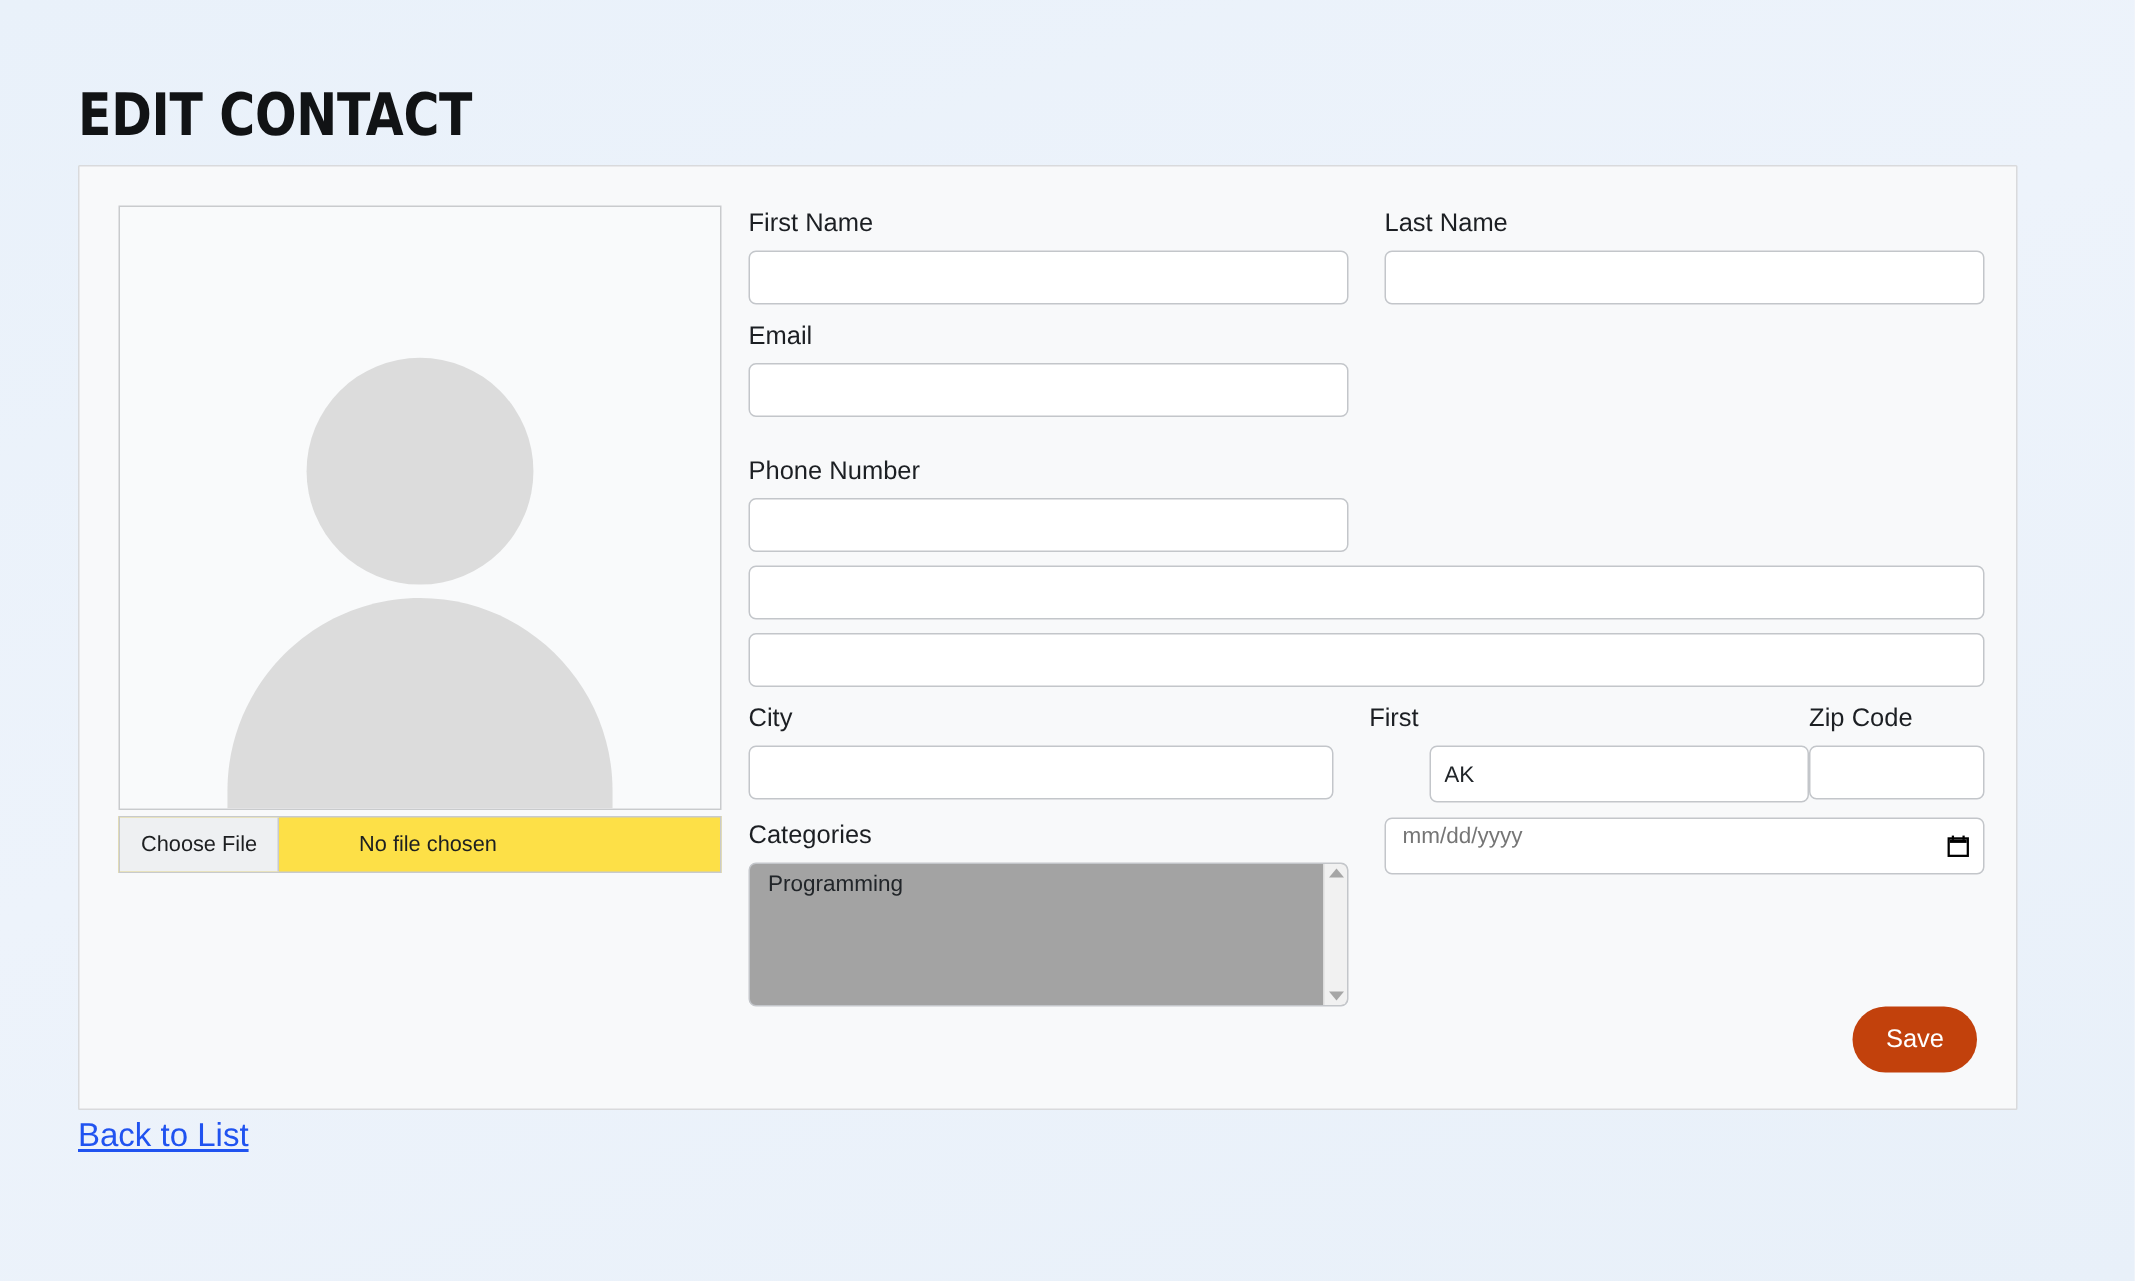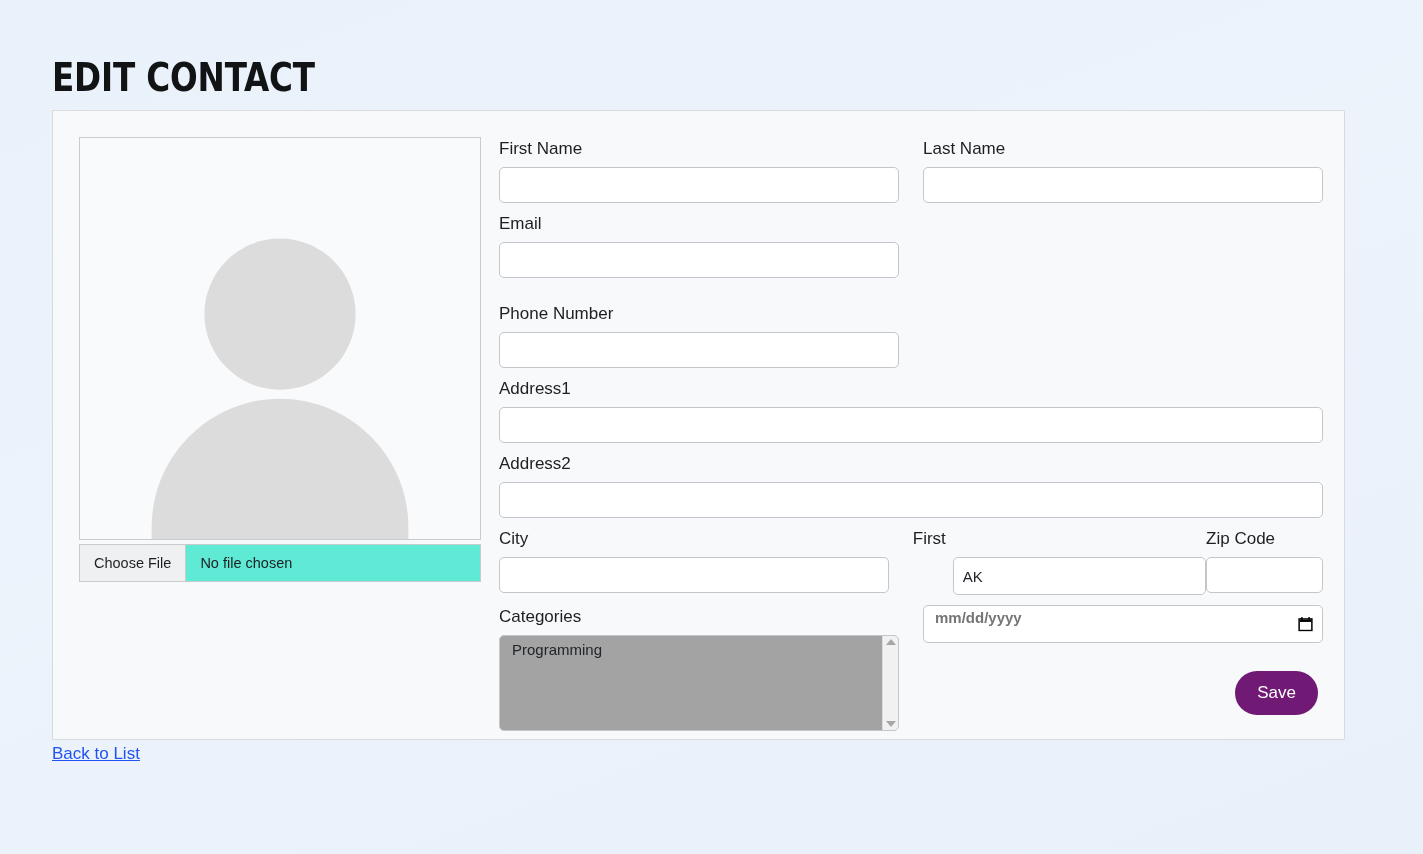--- a/index.html
+++ b/index.html
@@ -67,24 +67,25 @@
     position: relative;
     overflow: hidden;
   }
   .avatar-svg { display: block; width: 100%; height: 100%; }
 
   .file-input {
     margin-top: 4px;
     width: 402px;
     height: 38px;
     border: 1px solid #c8cacc;
-    background: #5eead4;
+    background: #fde047;
     display: flex;
     align-items: stretch;
     font-size: 15px;
+    gap: 39px;
   }
   .file-btn {
     background: #eef0f2;
     border-right: 1px solid #c8cacc;
     padding: 0 14px;
     display: flex;
     align-items: center;
     color: #1d1f21;
     font-size: 14.5px;
     white-space: nowrap;
@@ -187,56 +188,55 @@
     width: 100%;
     height: 38px;
     padding: 4px 34px 18px 11px;
     font-size: 15px;
     color: #6c757d;
     background: #fff;
     border: 1px solid #c3c6ca;
     border-radius: 5px;
     font-family: "Liberation Sans", sans-serif;
     outline: none;
-    font-weight: bold;
   }
   .cal-icon {
     position: absolute;
     right: 10px;
     top: 50%;
     transform: translateY(-50%);
     width: 15px; height: 15px;
     pointer-events: none;
   }
 
   
   .save-row {
     position: absolute;
     right: 26px;
     bottom: 24px;
   }
   .save-btn {
-    background: #701a75;
+    background: #c2410c;
     color: #ffffff;
     border: none;
     border-radius: 999px;
     font-size: 17px;
     font-family: "Liberation Sans", sans-serif;
     padding: 0 22px;
     height: 44px;
     cursor: pointer;
     line-height: 44px;
   }
 
   
   .back-link {
     position: absolute;
     left: 52px;
     top: 744px;
-    font-size: 17px;
+    font-size: 22px;
     color: #2053f0;
     text-decoration: underline;
     cursor: pointer;
   }
 </style>
 </head>
 <body>
 
 <div class="page">
 
@@ -277,28 +277,26 @@
           <input class="ti" type="email" value="" style="">
         </div>
         <div class="field w-half">
           <label class="fl">Phone Number</label>
           <input class="ti" type="tel" value="" style="">
         </div>
       </div>
 
       <div class="row" style="margin-top:9px;">
         <div class="field w-full">
-          <label class="fl">Address1</label>
           <input class="ti" type="text" value="" style="">
         </div>
       </div>
 
       <div class="row" style="margin-top:9px;">
         <div class="field w-full">
-          <label class="fl">Address2</label>
           <input class="ti" type="text" value="" style="">
         </div>
       </div>
 
       <div class="row" style="margin-top:9px;">
         <div class="field w-city">
           <label class="fl">City</label>
           <input class="ti" type="text" value="" style="">
         </div>
         <div class="field w-state">

